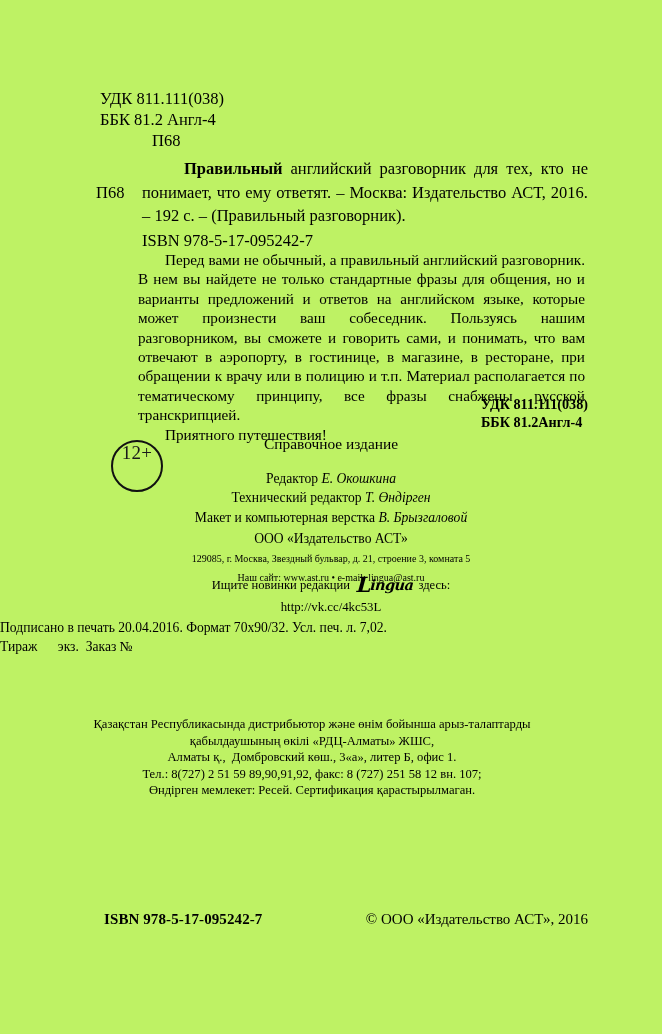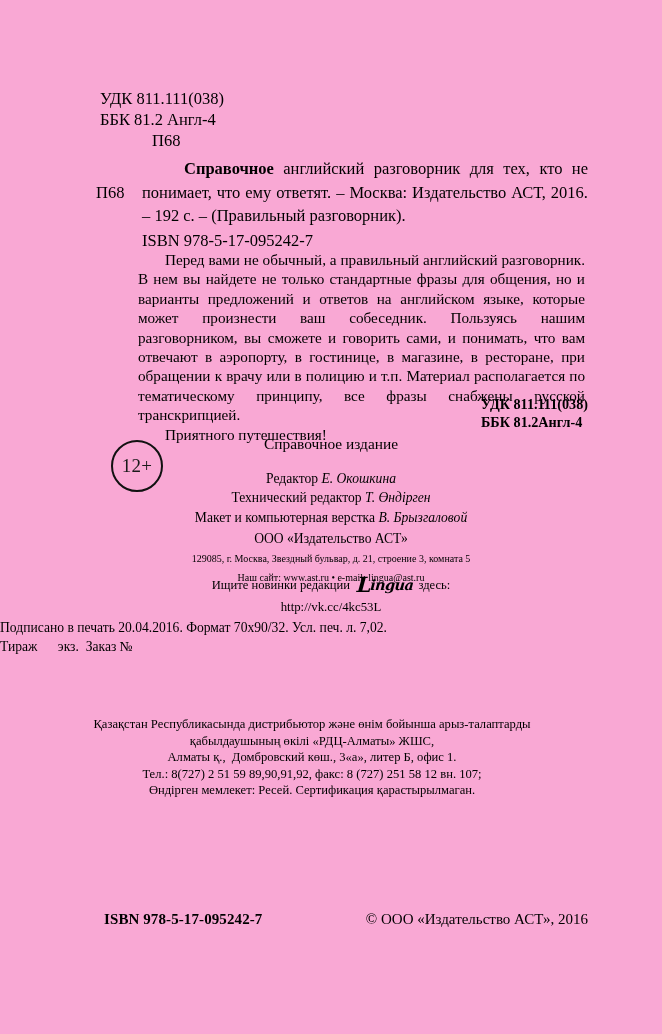--- a/index.html
+++ b/index.html
@@ -4,21 +4,21 @@
 <style>
   html, body {
     margin: 0;
     padding: 0;
     background: #ffffff;
   }
   .page {
     position: relative;
     width: 662px;
     height: 1034px;
-    background: #f9a8d4;
+    background: #bef264;
     color: #000000;
     font-family: "Liberation Serif", "DejaVu Serif", serif;
     overflow: hidden;
   }
 
   
   .cls-block {
     position: absolute;
     left: 100px;
     top: 88px;
@@ -94,21 +94,21 @@
   .badge-12 {
     position: absolute;
     left: 111px;
     top: 440px;
     width: 52px;
     height: 52px;
     border: 2.1px solid #111;
     border-radius: 50%;
     box-sizing: border-box;
     display: flex;
-    align-items: center;
+    align-items: flex-start;
     justify-content: center;
     font-size: 19px;
     color: #1a1a1a;
     letter-spacing: 0.2px;
   }
 
   
   .imprint {
     position: absolute;
     left: 0;
@@ -233,21 +233,21 @@
 <div class="page">
 
   <div class="cls-block">
     <div class="cls-line">УДК 811.111(038)</div>
     <div class="cls-line">ББК 81.2 Англ-4</div>
     <div class="cls-line cls-code">П68</div>
   </div>
 
   <div class="biblio">
     <div class="hang">П68</div>
-    <div class="body"><b>Справочное</b><span> английский разговорник для тех, кто не понимает, что ему ответят. – Москва: Издательство АСТ, 2016. – 192 с. – (Правильный разговорник).</span></div>
+    <div class="body"><b>Правильный</b><span> английский разговорник для тех, кто не понимает, что ему ответят. – Москва: Издательство АСТ, 2016. – 192 с. – (Правильный разговорник).</span></div>
   </div>
 
   <div class="isbn-line">ISBN 978-5-17-095242-7</div>
 
   <div class="annotation">
     <span>Перед вами не обычный, а правильный английский разговорник. В нем вы найдете не только стандартные фразы для общения, но и варианты предложений и ответов на английском языке, которые может произнести ваш собеседник. Пользуясь нашим разговорником, вы сможете и говорить сами, и понимать, что вам отвечают в аэропорту, в гостинице, в магазине, в ресторане, при обращении к врачу или в полицию и т.п. Материал располагается по тематическому принципу, все фразы снабжены русской транскрипцией.</span>
     <span class="p2">Приятного путешествия!</span>
   </div>
 
   <div class="cls-right">

